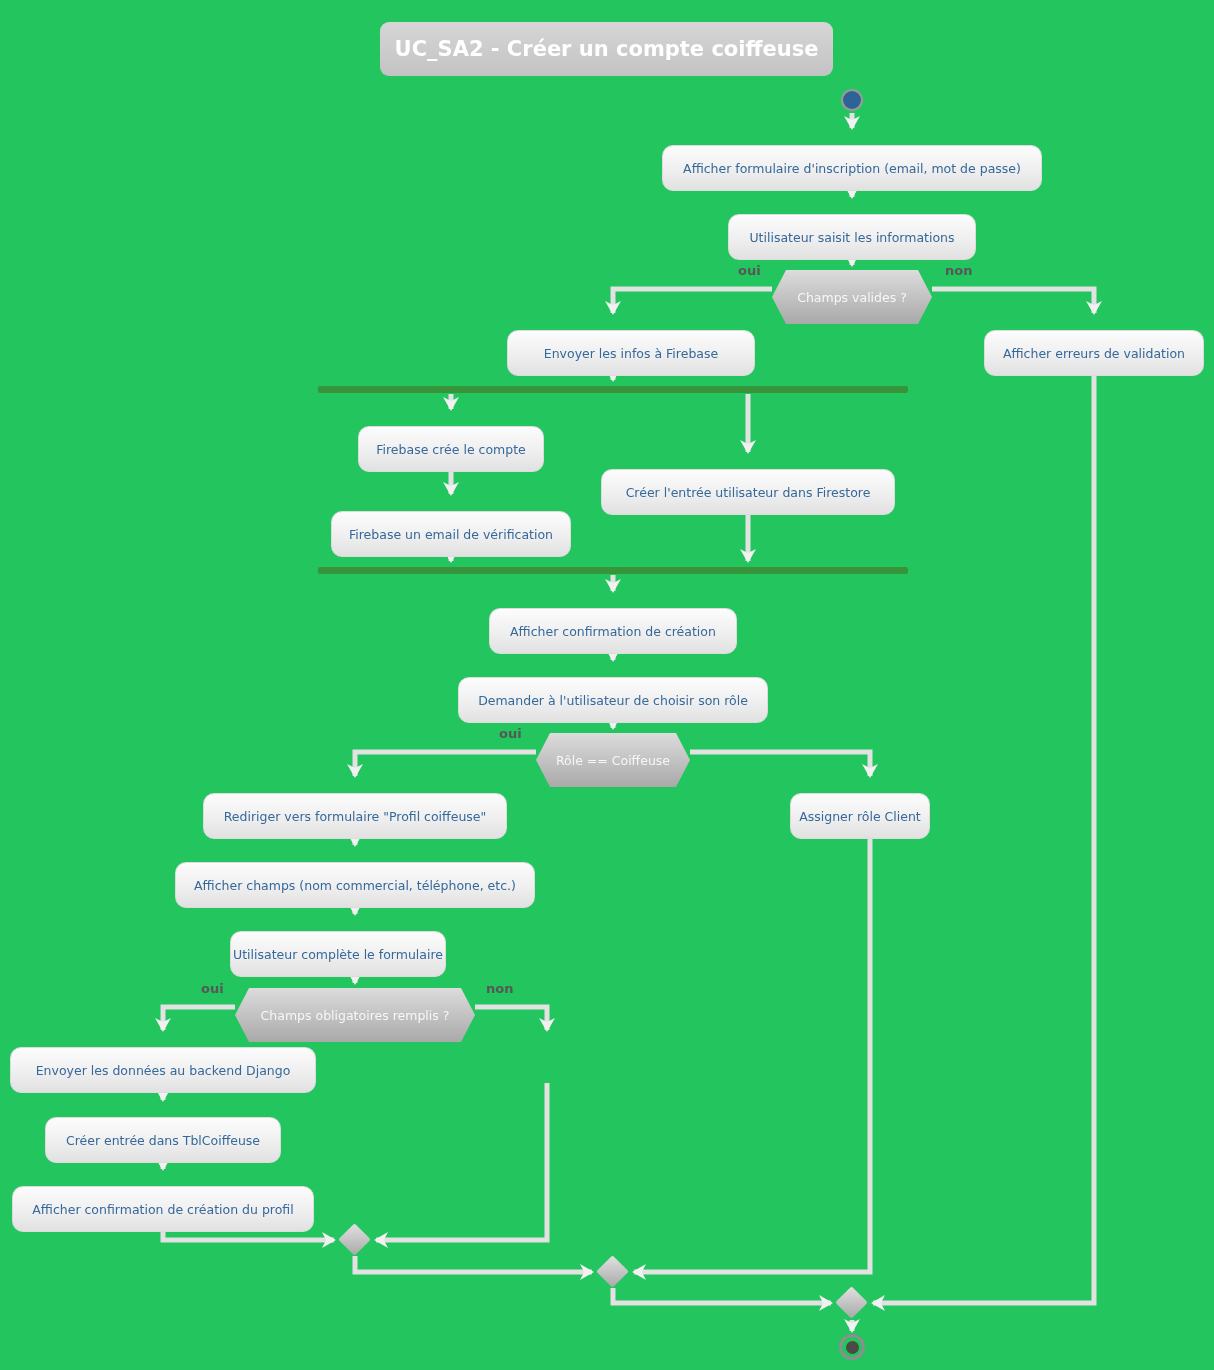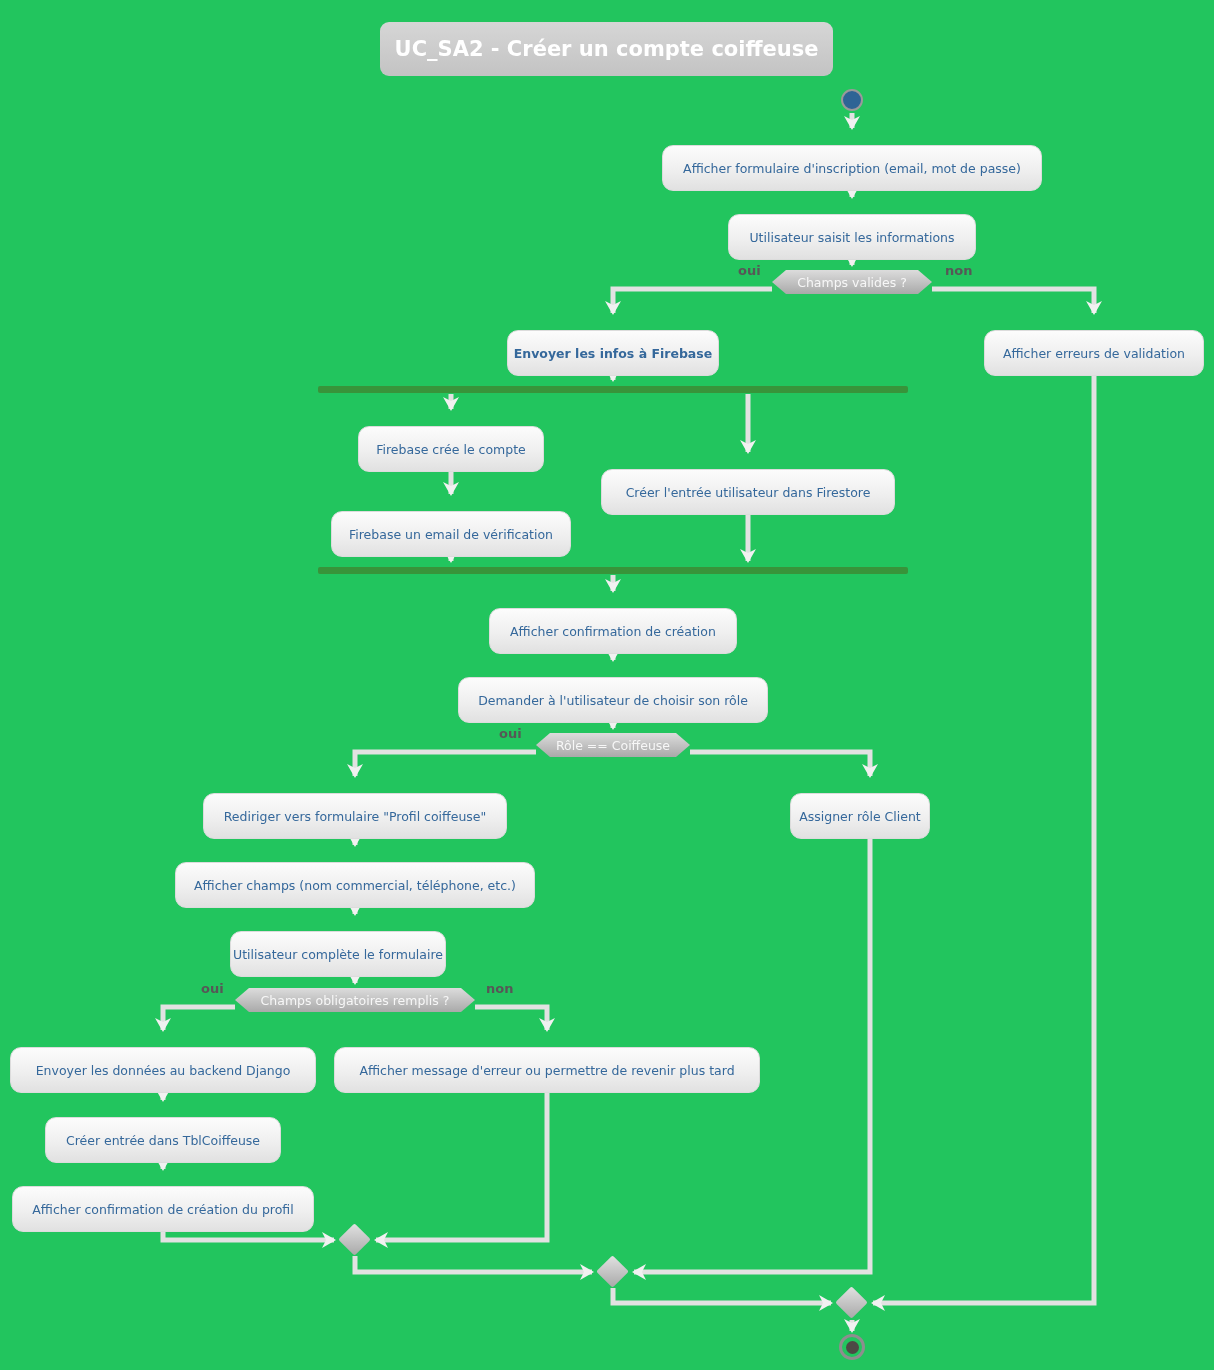--- a/index.html
+++ b/index.html
@@ -11,21 +11,21 @@
          background:linear-gradient(180deg,#d6d6d6,#c3c3c3);
          border-radius:9px;color:#fff;font-weight:bold;font-size:21px;
          display:flex;align-items:center;justify-content:center;white-space:nowrap;}
 
   .activity{position:absolute;z-index:3;height:46px;border-radius:11px;
             background:linear-gradient(180deg,#fcfcfc 0%,#efefef 55%,#e1e1e1 100%);
             border:1px solid #dcdcdc;color:#35689b;font-size:12.5px;
             display:flex;align-items:center;justify-content:center;
             white-space:nowrap;box-sizing:border-box;margin-top:11px;}
 
-  .hex{position:absolute;z-index:3;height:24px;
+  .hex{position:absolute;z-index:3;height:54px;
        background:linear-gradient(180deg,#dcdcdc,#a9a9a9);
        clip-path:polygon(14px 0,calc(100% - 14px) 0,100% 50%,calc(100% - 14px) 100%,14px 100%,0 50%);
        color:#f7f7f7;font-size:12.5px;display:flex;align-items:center;justify-content:center;
        white-space:nowrap;}
 
   .elabel{position:absolute;z-index:3;color:#575757;font-size:13px;font-weight:bold;}
 
   .bar{position:absolute;z-index:2;left:318px;width:590px;height:7px;background:#38943a;
        border-radius:2px;}
 
@@ -35,21 +35,21 @@
   .end{position:absolute;z-index:3;left:839px;top:1334px;width:26px;height:26px;border-radius:50%;
        border:3px solid #8e8e8e;background:transparent;box-sizing:border-box;}
   .end::after{content:"";position:absolute;left:3.5px;top:3.5px;width:13px;height:13px;
        border-radius:50%;background:#4d4a45;}
 
   .diamond{position:absolute;z-index:3;width:23px;height:23px;transform:rotate(45deg);
        background:linear-gradient(135deg,#e2e2e2,#a8a8a8);border-radius:2px;}
 
   #b1{left:662px;top:134px;width:380px;}
   #b2{left:728px;top:203px;width:248px;}
-  #b3{left:507px;top:319px;width:212px;font-weight:bold;}
+  #b3{left:507px;top:319px;width:248px;}
   #b4{left:984px;top:319px;width:220px;}
   #b5{left:358px;top:415px;width:186px;}
   #b6{left:601px;top:458px;width:294px;}
   #b7{left:331px;top:500px;width:240px;}
   #b8{left:489px;top:597px;width:248px;}
   #b9{left:458px;top:666px;width:310px;}
   #b10{left:203px;top:782px;width:304px;}
   #b11{left:790px;top:782px;width:140px;}
   #b12{left:175px;top:851px;width:360px;}
   #b13{left:230px;top:920px;width:216px;}
@@ -151,21 +151,20 @@
   <div class="activity" id="b12">Afficher champs (nom commercial, téléphone, etc.)</div>
   <div class="activity" id="b13">Utilisateur complète le formulaire</div>
 
   <div class="hex" id="d3">Champs obligatoires remplis ?</div>
   <span class="elabel" id="l4">oui</span>
   <span class="elabel" id="l5">non</span>
 
   <div class="activity" id="b14">Envoyer les données au backend Django</div>
   <div class="activity" id="b15">Créer entrée dans TblCoiffeuse</div>
   <div class="activity" id="b16">Afficher confirmation de création du profil</div>
-  <div class="activity" id="b17">Afficher message d'erreur ou permettre de revenir plus tard</div>
 
   <div class="diamond" id="m1"></div>
   <div class="diamond" id="m2"></div>
   <div class="diamond" id="m3"></div>
 
   <div class="end"></div>
 
 </div>
 
 </body></html>

